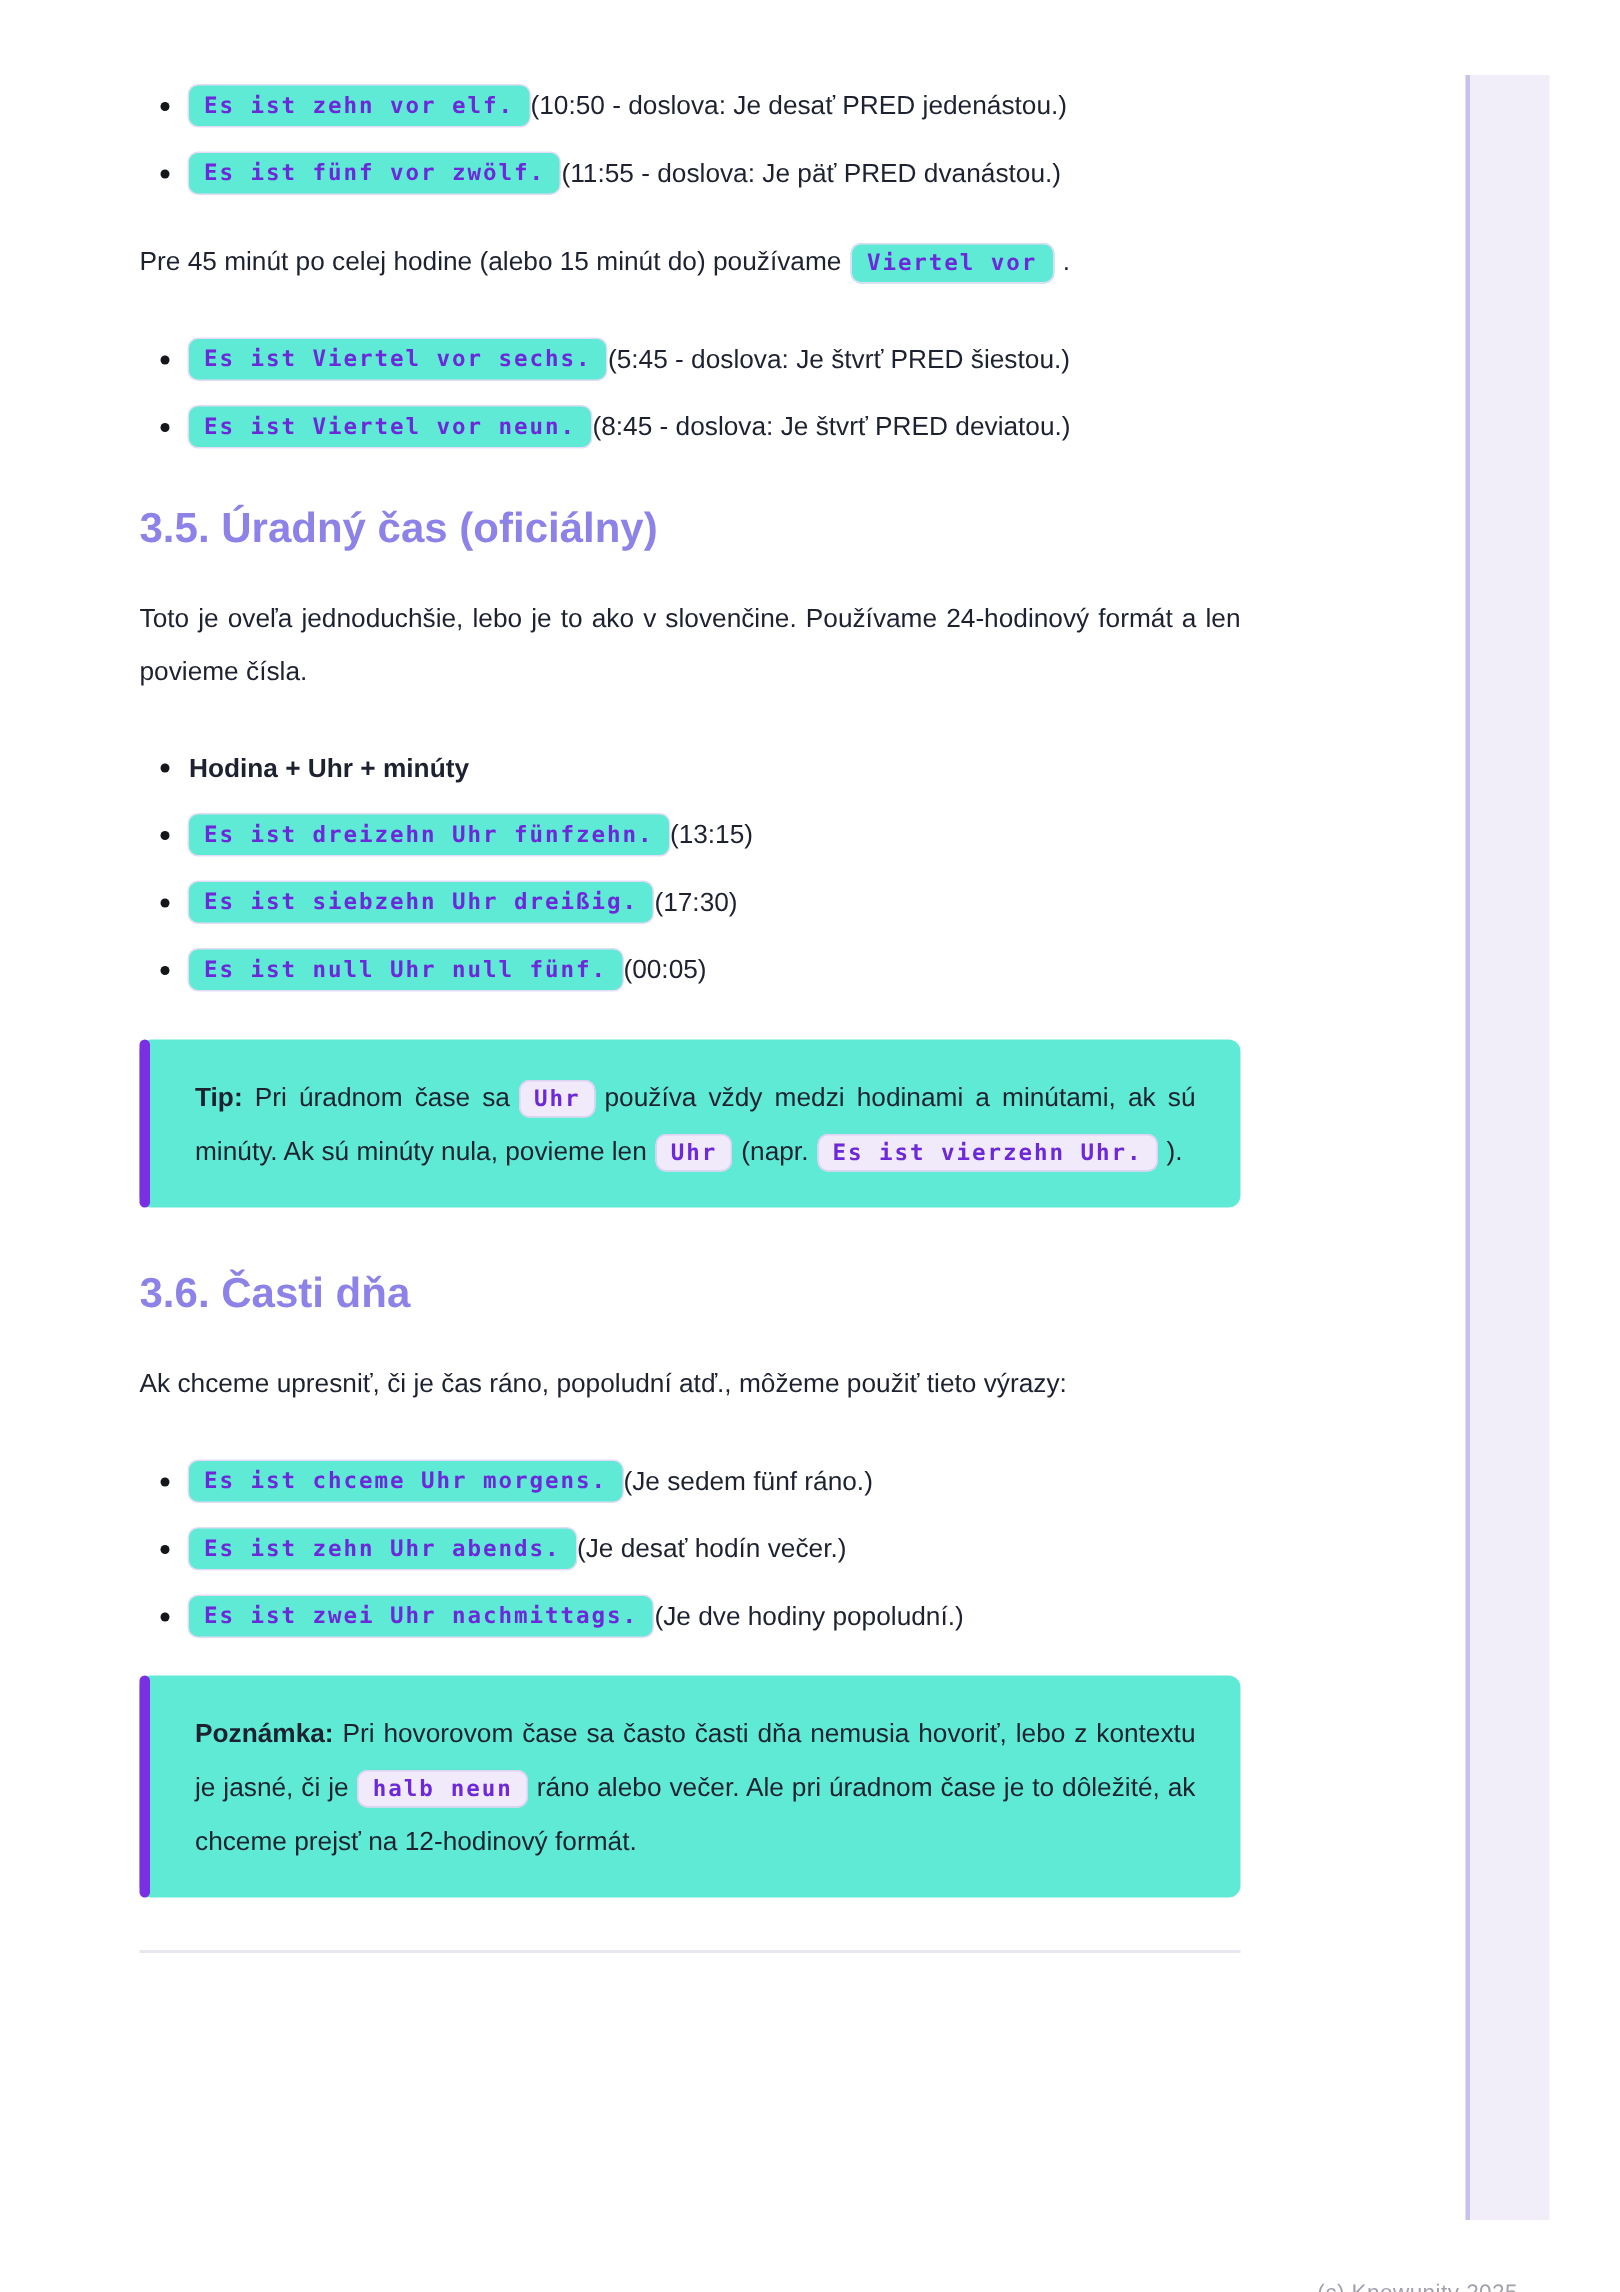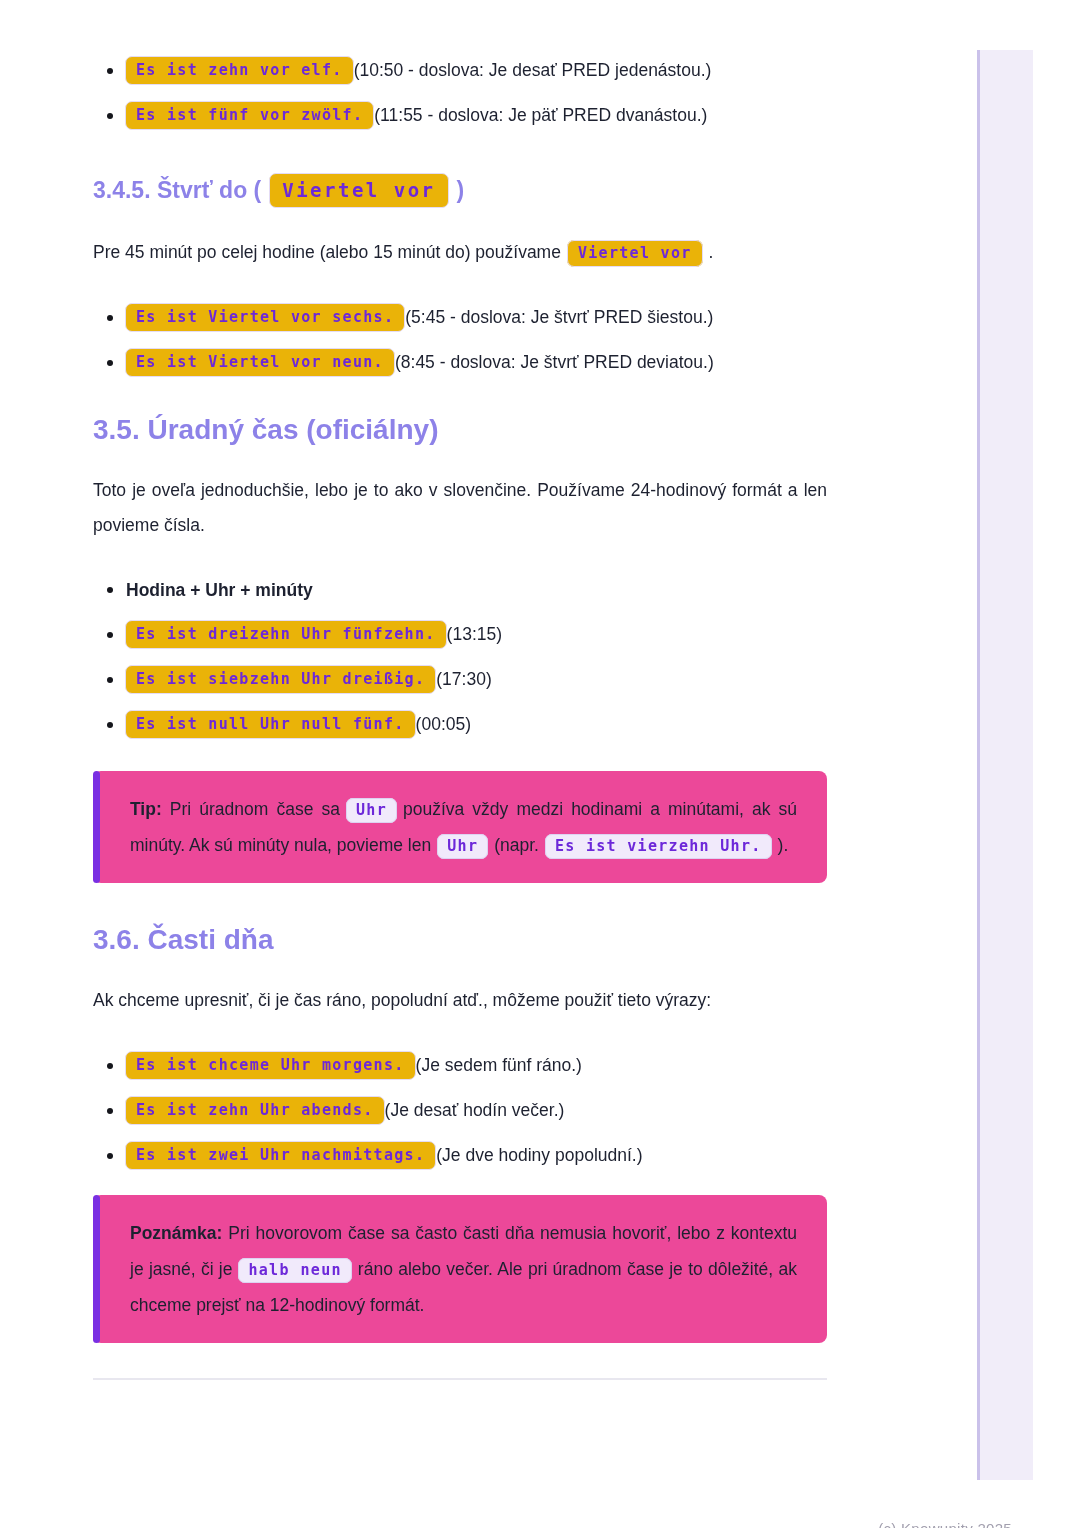--- a/index.html
+++ b/index.html
@@ -14,37 +14,37 @@
   }
   .content {
     position:absolute; left:93px; top:0; width:734px; padding-top:56px; z-index:1;
   }
   ul.bullets { list-style:none; }
   li.bullet-row { display:flex; align-items:center; min-height:28px; margin-bottom:16px; }
   .dot { width:6px; height:6px; border-radius:50%; background:#15161c; margin-left:14px; flex:none; }
   .chip {
     font-family:"DejaVu Sans Mono", monospace; font-weight:600;
     font-size:15px; letter-spacing:1.3px; color:#6d28d9;
-    background:#eab308; border:1px solid #e4dcf5; border-radius:7px;
+    background:#5eead4; border:1px solid #e4dcf5; border-radius:7px;
     padding:3px 10px 4px 10px; white-space:nowrap; line-height:20px;
   }
   li .chip { margin-left:12px; }
   .bullet-text { font-size:17.5px; white-space:nowrap; }
   .bullet-bold { font-size:17.5px; font-weight:700; margin-left:13px; }
   h3.sec {
     margin-top:43px; font-size:23px; font-weight:700; color:#8d82e8;
     display:flex; align-items:center;
   }
   h3.sec .chip { font-size:19px; letter-spacing:2.5px; padding:4px 12px 5px 12px; margin:0 8px; line-height:24px; }
   h2.sec { margin-top:37px; font-size:28px; font-weight:700; color:#8d82e8; }
   p.para { margin-top:27px; font-size:17.5px; line-height:35px; text-align:justify; }
   p.para .chip { margin:0 6px; }
   .list-block { margin-top:33px; }
   .callout {
-    margin-top:32px; position:relative; background:#ec4899;
+    margin-top:32px; position:relative; background:#5eead4;
     border-radius:8px; padding:20px 30px 20px 37px;
   }
   .callout::before {
     content:""; position:absolute; left:0; top:0; bottom:0; width:7px;
     background:#7a2fe2; border-radius:8px;
   }
   .callout-text { font-size:17.5px; line-height:36px; text-align:justify; }
   .callout-text .chip { margin:0 6px; padding:2px 9px 3px 9px; background:#f1eafb; border-color:#ddd2f2; }
   .callout-text b { font-weight:700; }
   .footer-area { position:relative; margin-top:35px; }
@@ -67,25 +67,20 @@
       <span class="chip">Es ist zehn vor elf.</span>
       <span class="bullet-text">(10:50 - doslova: Je desať PRED jedenástou.)</span>
     </li>
     <li class="bullet-row">
       <span class="dot"></span>
       <span class="chip">Es ist fünf vor zwölf.</span>
       <span class="bullet-text">(11:55 - doslova: Je päť PRED dvanástou.)</span>
     </li>
   </ul>
 
-  <h3 class="sec">
-    <span>3.4.5. Štvrť do (</span>
-    <span class="chip">Viertel vor</span>
-    <span>)</span>
-  </h3>
 
   <p class="para">
     <span>Pre 45 minút po celej hodine (alebo 15 minút do) používame</span><span class="chip">Viertel vor</span><span>.</span>
   </p>
 
   <ul class="bullets list-block">
     <li class="bullet-row">
       <span class="dot"></span>
       <span class="chip">Es ist Viertel vor sechs.</span>
       <span class="bullet-text">(5:45 - doslova: Je štvrť PRED šiestou.)</span>

